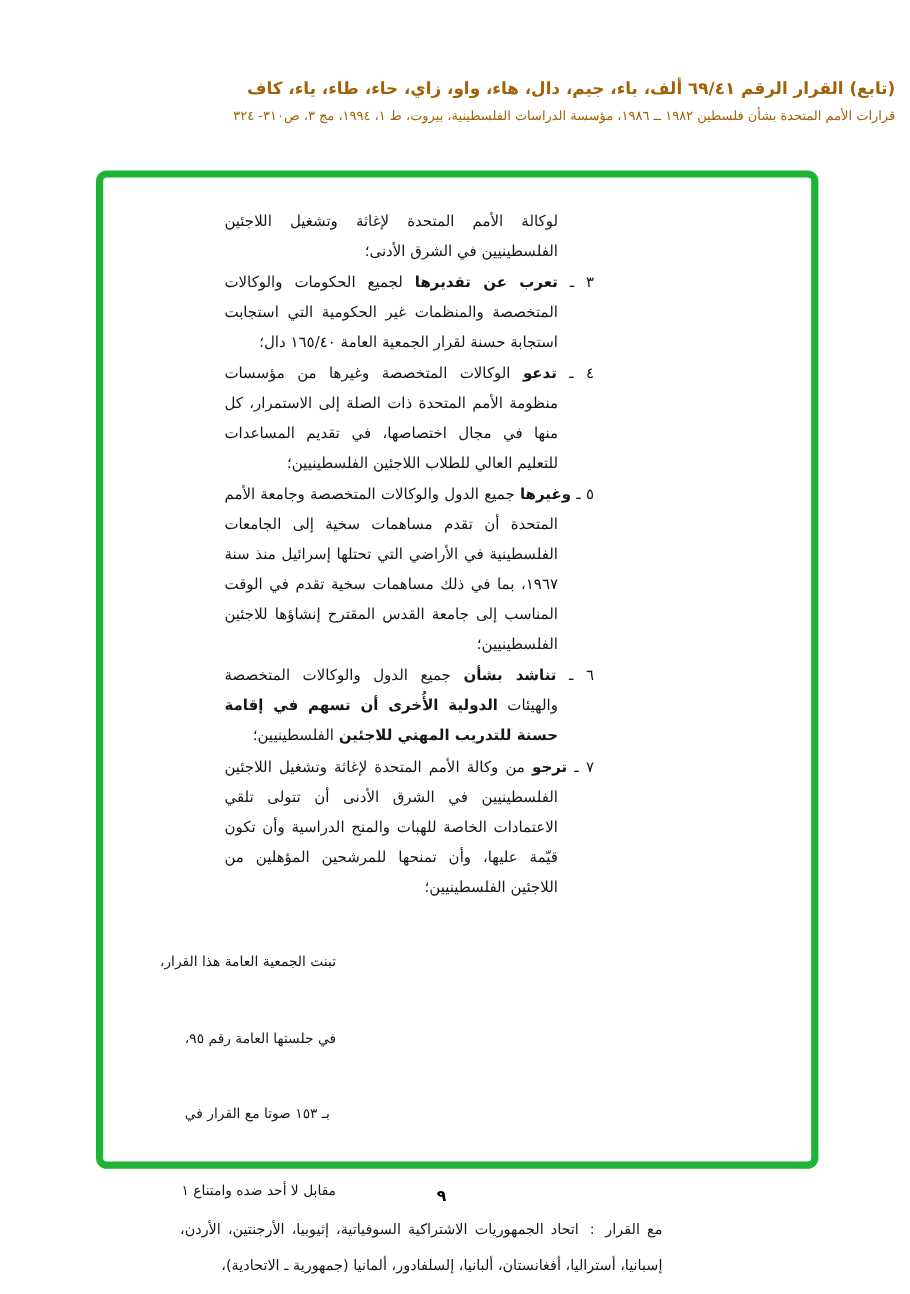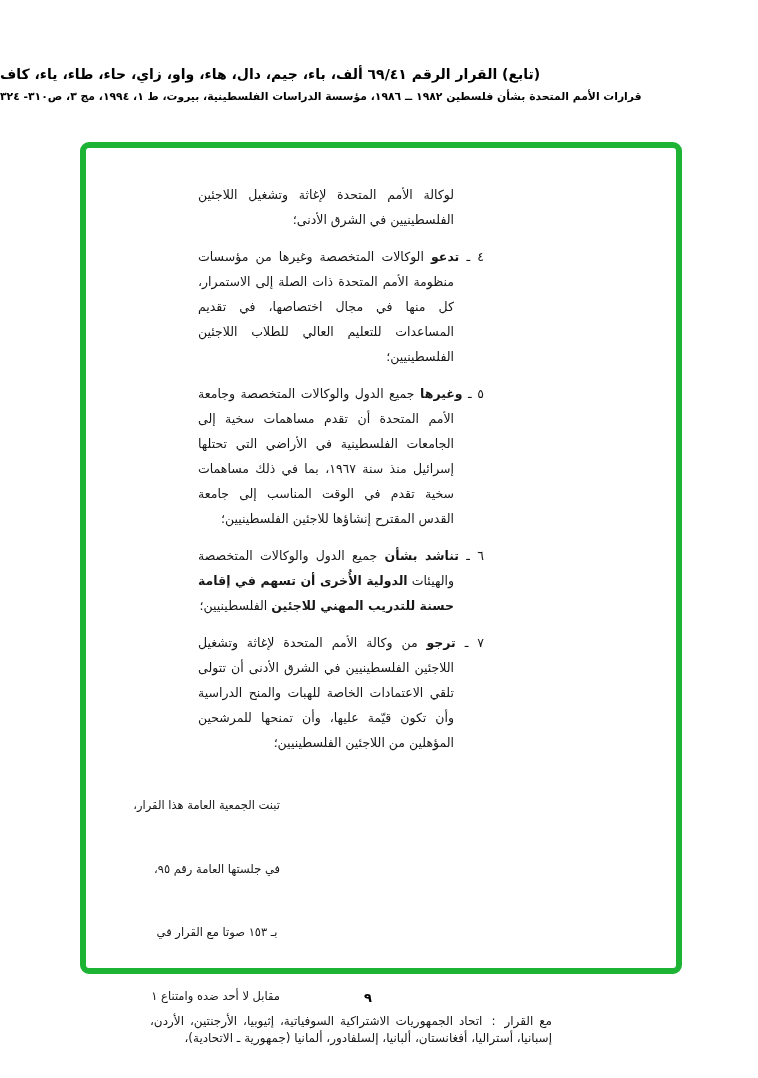--- a/index.html
+++ b/index.html
@@ -4,46 +4,46 @@
 <style>
   html,body { margin:0; padding:0; }
   body {
     width:758px; height:1078px; position:relative;
     background:#ffffff; color:#161616;
     font-family:"DejaVu Sans", sans-serif;
     overflow:hidden;
   }
   .header {
     position:absolute; top:66px; left:0; width:746px;
-    text-align:left; direction:rtl; color:#000000;
+    text-align:right; direction:rtl; color:#a16207;
   }
   .header .line1 { font-size:14px; font-weight:bold; letter-spacing:0.2px; }
-  .header .line2 { font-size:10.8px; font-weight:bold; margin-top:8px; }
+  .header .line2 { font-size:10.8px; font-weight:normal; margin-top:8px; }
   .green-box {
     position:absolute; left:80px; top:142px;
     width:590px; height:820px;
     border:6px solid #1db334; border-radius:9px;
     background:transparent;
   }
   .content {
     position:absolute; left:186px; top:170px; width:280px;
     direction:rtl; text-align:justify;
     font-size:12.5px; line-height:25px;
   }
-  .content p { margin:12px; }
+  .content p { margin:1px; }
   p.numbered { text-indent:-30px; } 
   b { font-weight:bold; }
   .adoption {
     width:126px; margin:4px 186px 0 0;
     font-size:11.5px; line-height:26.5px;
   }
-  .adoption div { white-space:nowrap; text-align:center;margin-top:37px; }
+  .adoption div { white-space:nowrap; text-align:left;margin-top:37px; }
   .vote {
     width:402px; margin:4px -86px 0 0;
-    font-size:12px; line-height:17px;
+    font-size:12px; line-height:30px;
     text-align:justify;
   }
   .vote .colon { padding:0 9px; }
   .page-num {
     position:absolute; top:990px; left:0; width:736px;
     text-align:center; font-weight:bold; font-size:13px; color:#000;
   }
 </style>
 </head>
 <body>
@@ -52,20 +52,26 @@
   <div class="line1">(تابع) القرار الرقم ٦٩/٤١ ألف، باء، جيم، دال، هاء، واو، زاي، حاء، طاء، ياء، كاف</div>
   <div class="line2">قرارات الأمم المتحدة بشأن فلسطين ١٩٨٢ ــ ١٩٨٦، مؤسسة الدراسات الفلسطينية، بيروت، ط ١، ١٩٩٤، مج ٣، ص٣١٠- ٣٢٤</div>
 </div>
 
 <div class="green-box"></div>
 
 <div class="content">
 
   <p>لوكالة الأمم المتحدة لإغاثة وتشغيل اللاجئين الفلسطينيين في الشرق الأدنى؛</p>
 
+  <p class="numbered">
+    <span>٣</span>
+    <span>ـ</span>
+    <b>تعرب عن تقديرها</b>
+    <span>لجميع الحكومات والوكالات المتخصصة والمنظمات غير الحكومية التي استجابت استجابة حسنة لقرار الجمعية العامة ١٦٥/٤٠ دال؛</span>
+  </p>
 
   <p class="numbered">
     <span>٤</span>
     <span>ـ</span>
     <b>تدعو</b>
     <span>الوكالات المتخصصة وغيرها من مؤسسات منظومة الأمم المتحدة ذات الصلة إلى الاستمرار، كل منها في مجال اختصاصها، في تقديم المساعدات للتعليم العالي للطلاب اللاجئين الفلسطينيين؛</span>
   </p>
 
   <p class="numbered">
     <span>٥</span>

